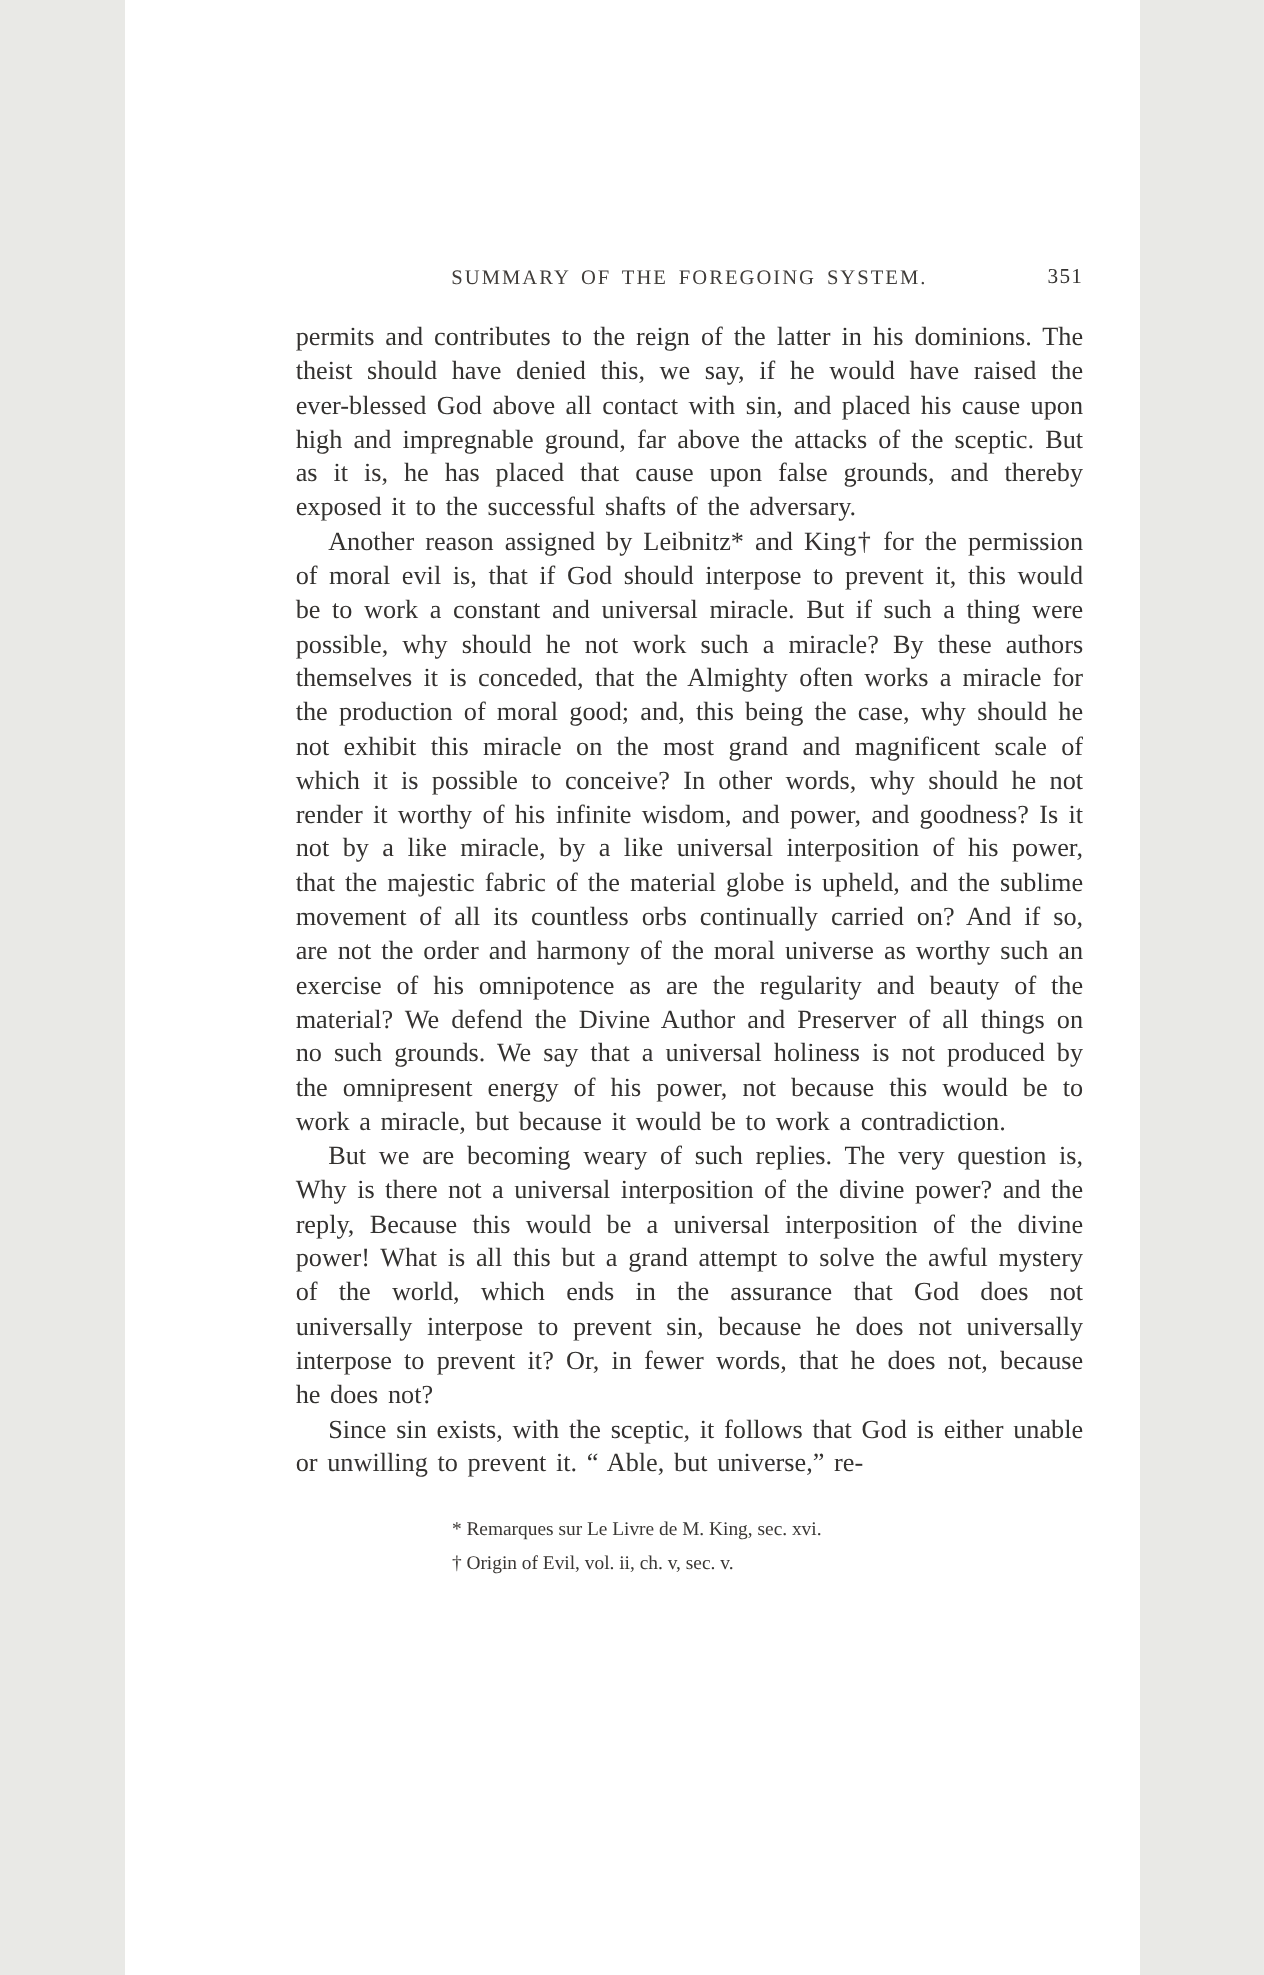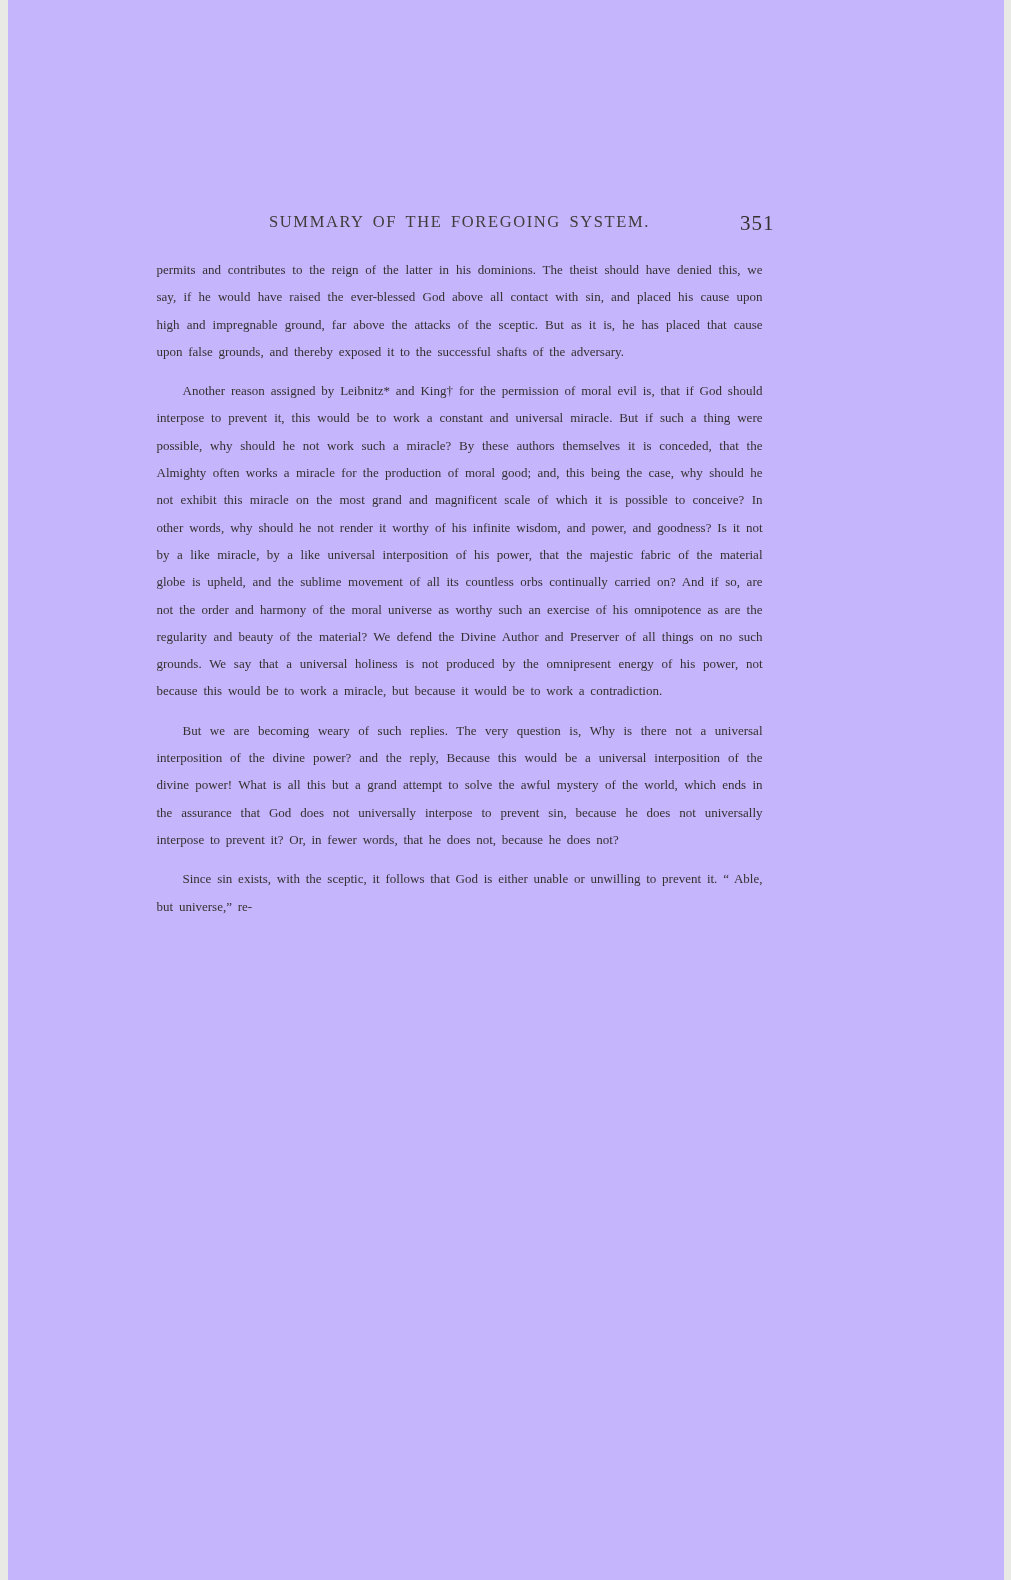--- a/index.html
+++ b/index.html
@@ -2,24 +2,24 @@
 <html><head>
 <meta charset="utf-8">
 <style>
   html, body {
     margin: 0;
     padding: 0;
     background: #e9e9e6;
   }
   .page {
     position: relative;
-    width: 996px;
+    width: 812px;
     height: 1580px;
     margin: 0 auto;
-    background: #c4b5fd;
+    background: #ffffff;
     color: #343230;
     font-family: "Liberation Serif", "DejaVu Serif", serif;
     overflow: hidden;
     box-sizing: border-box;
   }
   .content {
     position: absolute;
     left: 137px;
     top: 212px;
     width: 630px;
@@ -35,27 +35,27 @@
     text-align: center;
     font-size: 16.5px;
     letter-spacing: 1.6px;
     word-spacing: 3px;
     color: #403d3a;
   }
   .page-number {
     position: absolute;
     right: 0;
     top: -1px;
-    font-size: 21px;
+    font-size: 17px;
     letter-spacing: 1px;
     color: #343230;
   }
   .body-text p.para {
-    margin: 12px;
-    font-size: 13px;
+    margin: 0;
+    font-size: 21px;
     line-height: 27.3px;
     text-align: justify;
     word-spacing: 2.5px;
     color: #343230;
   }
   .body-text p.para.indent {
     text-indent: 26px;
   }
   .italic {
   }
@@ -81,15 +81,19 @@
       <span class="page-number">351</span>
     </div>
 
     <div class="body-text">
         <p class="para"><span>permits and contributes to the reign of the latter in his dominions.  The theist should have denied this, we say, if he would have raised the ever-blessed God above all contact with sin, and placed his cause upon high and impregnable ground, far above the attacks of the sceptic.  But as it is, he has placed that cause upon false grounds, and thereby exposed it to the successful shafts of the adversary.</span></p>
         <p class="para indent"><span>Another reason assigned by Leibnitz* and King† for the permission of moral evil is, that if God should interpose to prevent it, this would be to work a constant and universal miracle.  But if such a thing were possible, why should he not work such a miracle?  By these authors themselves it is conceded, that the Almighty often works a miracle for the production of moral good; and, this being the case, why should he not exhibit this miracle on the most grand and magnificent scale of which it is possible to conceive?  In other words, why should he not render it worthy of his infinite wisdom, and power, and goodness? Is it not by a like miracle, by a like universal interposition of his power, that the majestic fabric of the material globe is upheld, and the sublime movement of all its countless orbs continually carried on?  And if so, are not the order and harmony of the moral universe as worthy such an exercise of his omnipotence as are the regularity and beauty of the material?  We defend the Divine Author and Preserver of all things on no such grounds.  We say that a universal holiness is not produced by the omnipresent energy of his power, not because this would be to work a miracle, but because it would be to work a contradiction.</span></p>
         <p class="para indent"><span>But we are becoming weary of such replies.  The very question is, </span><span class="italic">Why</span><span> is there not a universal interposition of the divine power? and the reply, Because this would be a universal interposition of the divine power!  What is all this but a grand attempt to solve the awful mystery of the world, which ends in the assurance that God does not universally interpose to prevent sin, because he does not universally interpose to prevent it? Or, in fewer words, that he does not, because he does not?</span></p>
         <p class="para indent"><span>Since sin exists, with the sceptic, it follows that God is either unable or unwilling to prevent it.   “ Able, but </span><span class="italic">universe</span><span>,” re-</span></p>
       </div>
 
+    <div class="footnotes">
+        <div class="footnote">* Remarques sur Le Livre de M. King, sec. xvi.</div>
+        <div class="footnote">† Origin of Evil, vol. ii, ch. v, sec. v.</div>
+      </div>
 
   </div>
 </div>
 
 </body></html>

